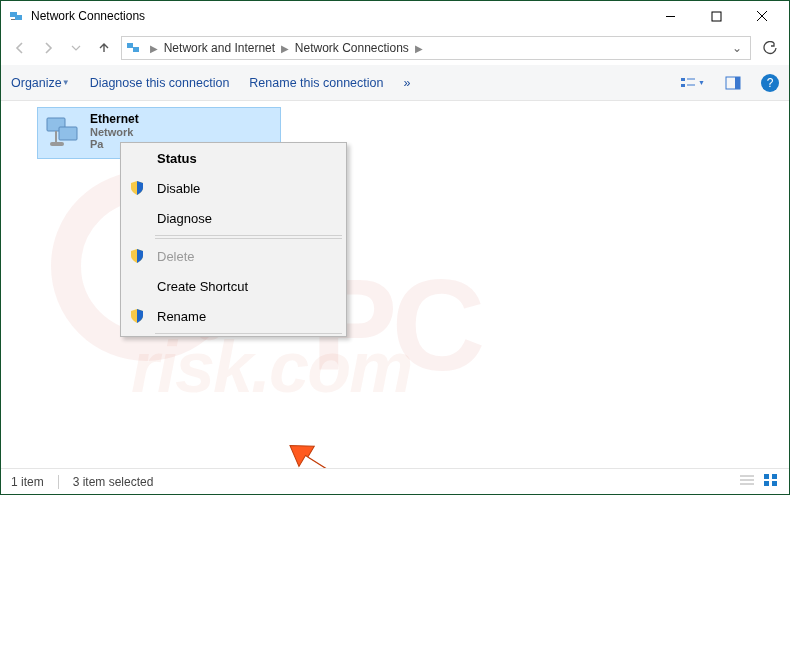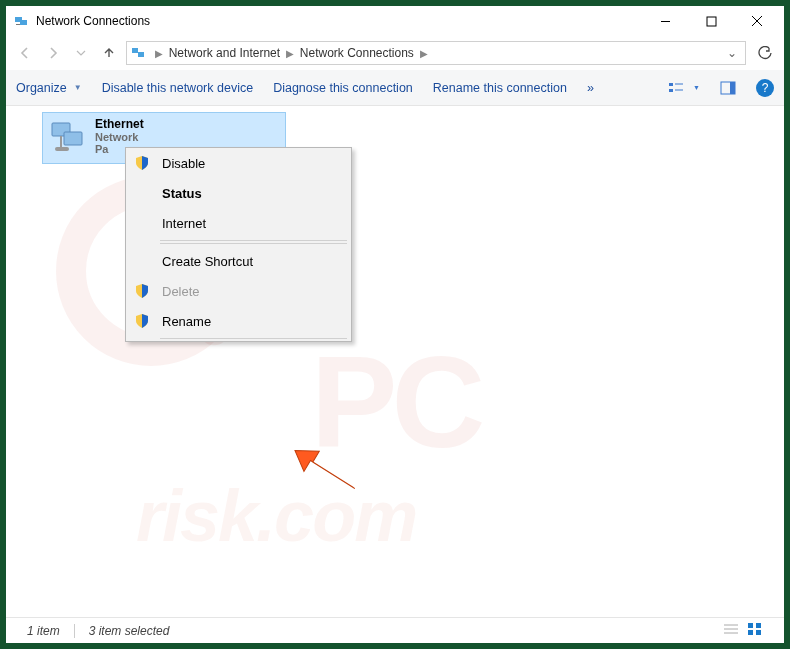--- a/index.html
+++ b/index.html
@@ -1,17 +1,17 @@
 <!DOCTYPE html>
 <html><head>
 <meta charset="utf-8">
 <style>
   * { box-sizing: border-box; margin: 0; padding: 0; font-family: "Segoe UI", Tahoma, sans-serif; }
   body { width: 790px; height: 649px; background: #fff; position: relative; overflow: hidden; font-size: 12px; color: #000; }
-  .window { width: 790px; height: 649px; border: 6px solid #14532d; background: #fff; position: relative; }
+  .window { width: 790px; height: 495px; border: 1px solid #14532d; background: #fff; position: relative; }
 
   
   .titlebar { height: 30px; display: flex; align-items: center; padding: 0 4px 0 8px; }
   .titlebar .app-icon { width: 16px; height: 16px; margin-right: 6px; }
   .titlebar .title { font-size: 12px; flex: 1; }
   .wbtns { display: flex; }
   .wbtn { width: 46px; height: 30px; display: flex; align-items: center; justify-content: center; color: #222; }
   .wbtn svg { pointer-events: none; }
 
   
@@ -24,21 +24,21 @@
   .chev { color: #888; padding: 0 4px; font-size: 10px; }
   .addrtrail { flex: 1; }
   .drop { color: #666; padding: 0 4px; }
   .refresh { width: 22px; height: 22px; margin-left: 2px; display:flex;align-items:center;justify-content:center;color:#444;}
   .searchbox { width: 200px; height: 24px; border:1px solid #d0d0d0; display:flex; align-items:center; padding:0 6px; color:#777; }
   .searchbox input { border:none; outline:none; flex:1; font-size:12px; color:#555; }
   .searchbox .sicon { color:#666; }
 
   
   .toolbar { height: 36px; background: #f5f6f7; border-bottom: 1px solid #e5e5e5; display:flex; align-items:center; padding:0 10px; gap: 20px; font-size:12.5px; color:#1a4b9b; }
-  .toolbar .tool { display:flex; align-items:center; gap:7px; cursor:default; }
+  .toolbar .tool { display:flex; align-items:center; gap:0; cursor:default; }
   .toolbar .sep { flex:1; }
   .toolbar .ricon { color:#3b78cf; }
   .help { width:18px;height:18px;border-radius:50%;background:#1979ca;color:#fff;display:flex;align-items:center;justify-content:center;font-size:12px;}
 
   
   .content { position: relative; height: calc(100% - 30px - 34px - 36px - 26px); background:#fff; overflow:hidden; }
 
   
   .watermark { position:absolute; left:0; right:0; top:40px; bottom:0; display:flex; align-items:center; justify-content:center; pointer-events:none; }
   .watermark .wm { font-size: 130px; font-weight: 700; letter-spacing:-6px; color: rgba(200,60,40,0.07); white-space:nowrap; transform: translateY(20px);}
@@ -62,21 +62,21 @@
   .ctxmenu .msep { height:1px; background:#d0d0d0; margin:2px 4px 2px 34px; }
   .ctxmenu .shield { position:absolute; left:8px; width:16px; height:16px; }
 
   
   .shield svg, .aicon svg, .app-icon svg, .locicon svg { width:100%; height:100%; display:block; }
 
   
   .arrow-anno { position:absolute; left:284px; top:334px; width:78px; height:60px; }
 
   
-  .statusbar { position:absolute; left:0; right:0; bottom:0; height:26px; border-top:1px solid #e5e5e5; display:flex; align-items:center; padding:0 21px; font-size:12px; color:#444; gap:10px;font-style:italic; }
+  .statusbar { position:absolute; left:0; right:0; bottom:0; height:26px; border-top:1px solid #e5e5e5; display:flex; align-items:center; padding:0 10px; font-size:12px; color:#444; gap:10px; }
   .statusbar .ssep { width:1px; height:14px; background:#ccc; margin:0 4px;}
   .statusbar .spacer { flex:1; }
   .viewicons { display:flex; gap:8px; color:#888; }
   .viewicons .active { color:#1979ca; }
 </style>
 </head>
 <body>
 
 <div class="window">
 
@@ -152,23 +152,20 @@
         </svg>
     </div>
   </div>
 
   <div class="toolbar">
     <div class="tool">
       <span>Organize</span>
       <span style="font-size:8px;color:#5a7fb6;">▼</span>
     </div>
     <div class="tool">
-        <span>Disable this network device</span>
-      </div>
-    <div class="tool">
         <span>Diagnose this connection</span>
       </div>
     <div class="tool">
         <span>Rename this connection</span>
       </div>
     <div class="tool">
         <span>»</span>
       </div>
     <div class="sep"></div>
     <div class="tool ricon">
@@ -208,49 +205,49 @@
           </svg>
       </span>
       <div class="atxt">
         <span class="aname">Ethernet</span>
         <span class="anet">Network</span>
         <span class="anet">Pa</span>
       </div>
     </div>
 
     <div class="ctxmenu">
+      <div class="mi bold">
+          <span>Status</span>
+        </div>
       <div class="mi">
         <span class="shield">
             <svg viewBox="0 0 16 16">
               <path d="M8 1 L14 3 V8 C14 12 8 15 8 15 C8 15 2 12 2 8 V3 Z" fill="#f7c948"></path>
               <path d="M8 1 L14 3 V8 C14 12 8 15 8 15 V1 Z" fill="#1e66c9"></path>
             </svg>
           </span>
         <span>Disable</span>
       </div>
-      <div class="mi bold">
-          <span>Status</span>
-        </div>
-      <div class="mi">
-          <span>Internet</span>
+      <div class="mi">
+          <span>Diagnose</span>
         </div>
       <div class="msep"></div>
       <div class="msep"></div>
-      <div class="mi">
-          <span>Create Shortcut</span>
-        </div>
       <div class="mi disabled">
         <span class="shield">
             <svg viewBox="0 0 16 16">
               <path d="M8 1 L14 3 V8 C14 12 8 15 8 15 C8 15 2 12 2 8 V3 Z" fill="#f7c948"></path>
               <path d="M8 1 L14 3 V8 C14 12 8 15 8 15 V1 Z" fill="#1e66c9"></path>
             </svg>
           </span>
         <span>Delete</span>
       </div>
+      <div class="mi">
+          <span>Create Shortcut</span>
+        </div>
       <div class="mi">
         <span class="shield">
             <svg viewBox="0 0 16 16">
               <path d="M8 1 L14 3 V8 C14 12 8 15 8 15 C8 15 2 12 2 8 V3 Z" fill="#f7c948"></path>
               <path d="M8 1 L14 3 V8 C14 12 8 15 8 15 V1 Z" fill="#1e66c9"></path>
             </svg>
           </span>
         <span>Rename</span>
       </div>
       <div class="msep"></div>

